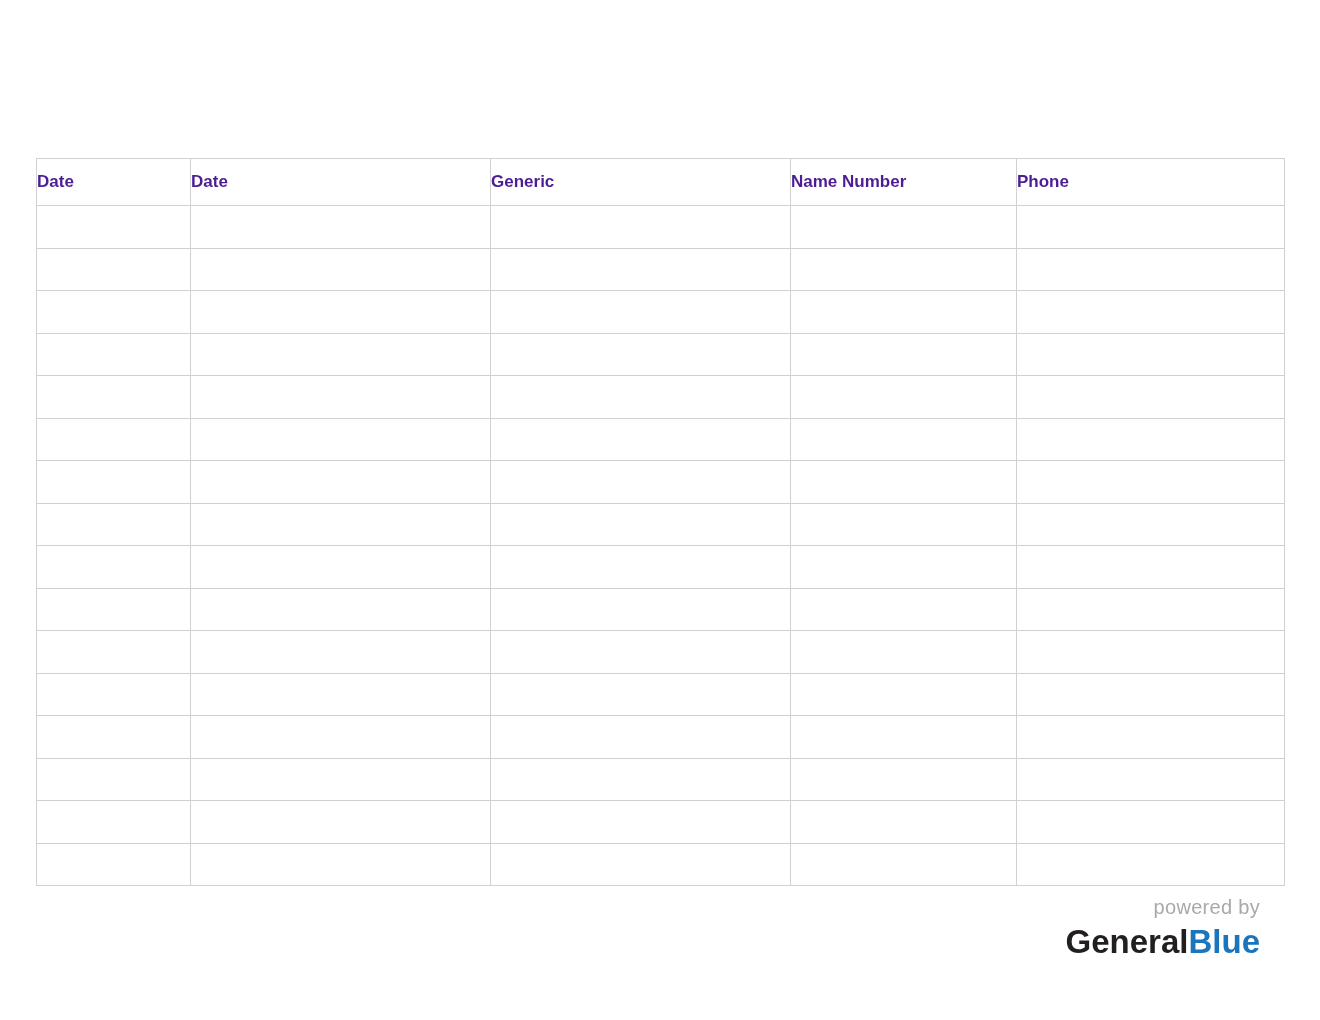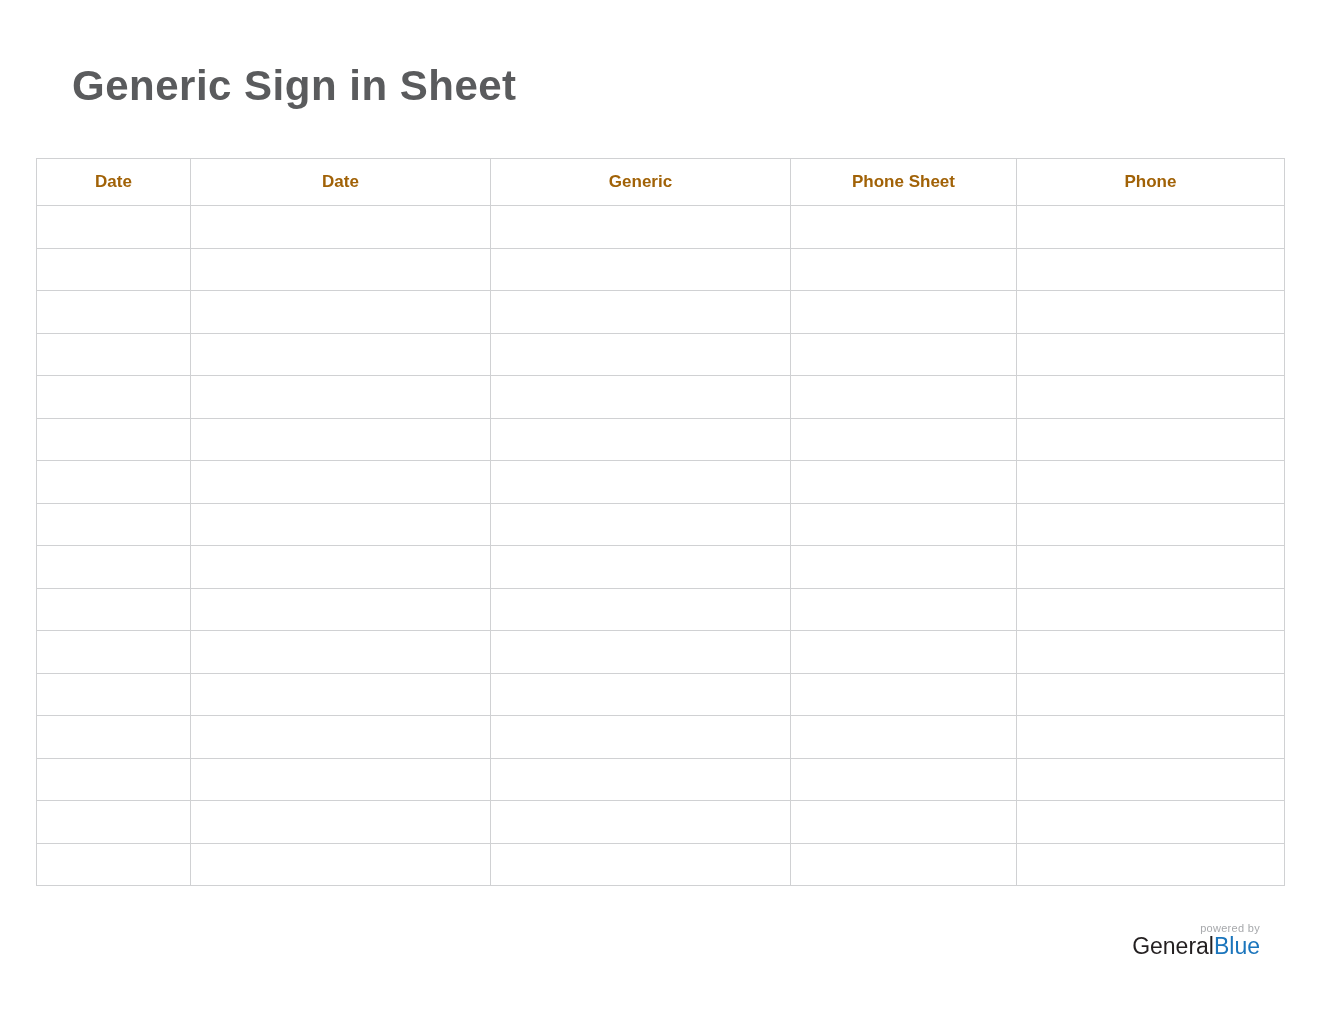--- a/index.html
+++ b/index.html
@@ -44,22 +44,22 @@
   .sheet-table th,
   .sheet-table td {
     border: 1px solid #d0d1d3;
     padding: 0;
     margin: 0;
   }
   .sheet-table th {
     height: 46px;
     font-size: 17px;
     font-weight: bold;
-    color: #a16207;
-    text-align: center;
+    color: #4c1d95;
+    text-align: left;
     vertical-align: middle;
     background: #ffffff;
   }
   .sheet-table td {
     height: 41.5px;
     background: #ffffff;
   }
   .col-date { width: 154px; }
   .col-name { width: 300px; }
   .col-address { width: 300px; }
@@ -67,59 +67,59 @@
   .col-email { width: 268px; }
 
   .brand {
     position: absolute;
     right: 60px;
     bottom: 62px;
     text-align: right;
     line-height: 1;
   }
   .brand-powered {
-    font-size: 11px;
+    font-size: 20px;
     color: #a7a9ac;
     letter-spacing: 0.3px;
-    margin-bottom: 1px;
+    margin-bottom: 8px;
     display: block;
   }
   .brand-name {
-    font-size: 23px;
+    font-size: 33px;
     letter-spacing: 0px;
     white-space: nowrap;
+    font-weight: bold;
   }
   .brand-general {
     color: #231f20;
   }
   .brand-blue {
     color: #1b75bc;
   }
 </style>
 </head>
 <body>
 
 <div class="page">
 
-  <div class="title">Generic Sign in Sheet</div>
 
   <table class="sheet-table">
     <colgroup>
       <col class="col-date">
       <col class="col-name">
       <col class="col-address">
       <col class="col-phone">
       <col class="col-email">
     </colgroup>
     <thead>
       <tr>
         <th>Date</th>
         <th>Date</th>
         <th>Generic</th>
-        <th>Phone Sheet</th>
+        <th>Name Number</th>
         <th>Phone</th>
       </tr>
     </thead>
     <tbody id="sheet-body">
         <tr>
           <td></td>
           <td></td>
           <td></td>
           <td></td>
           <td></td>

